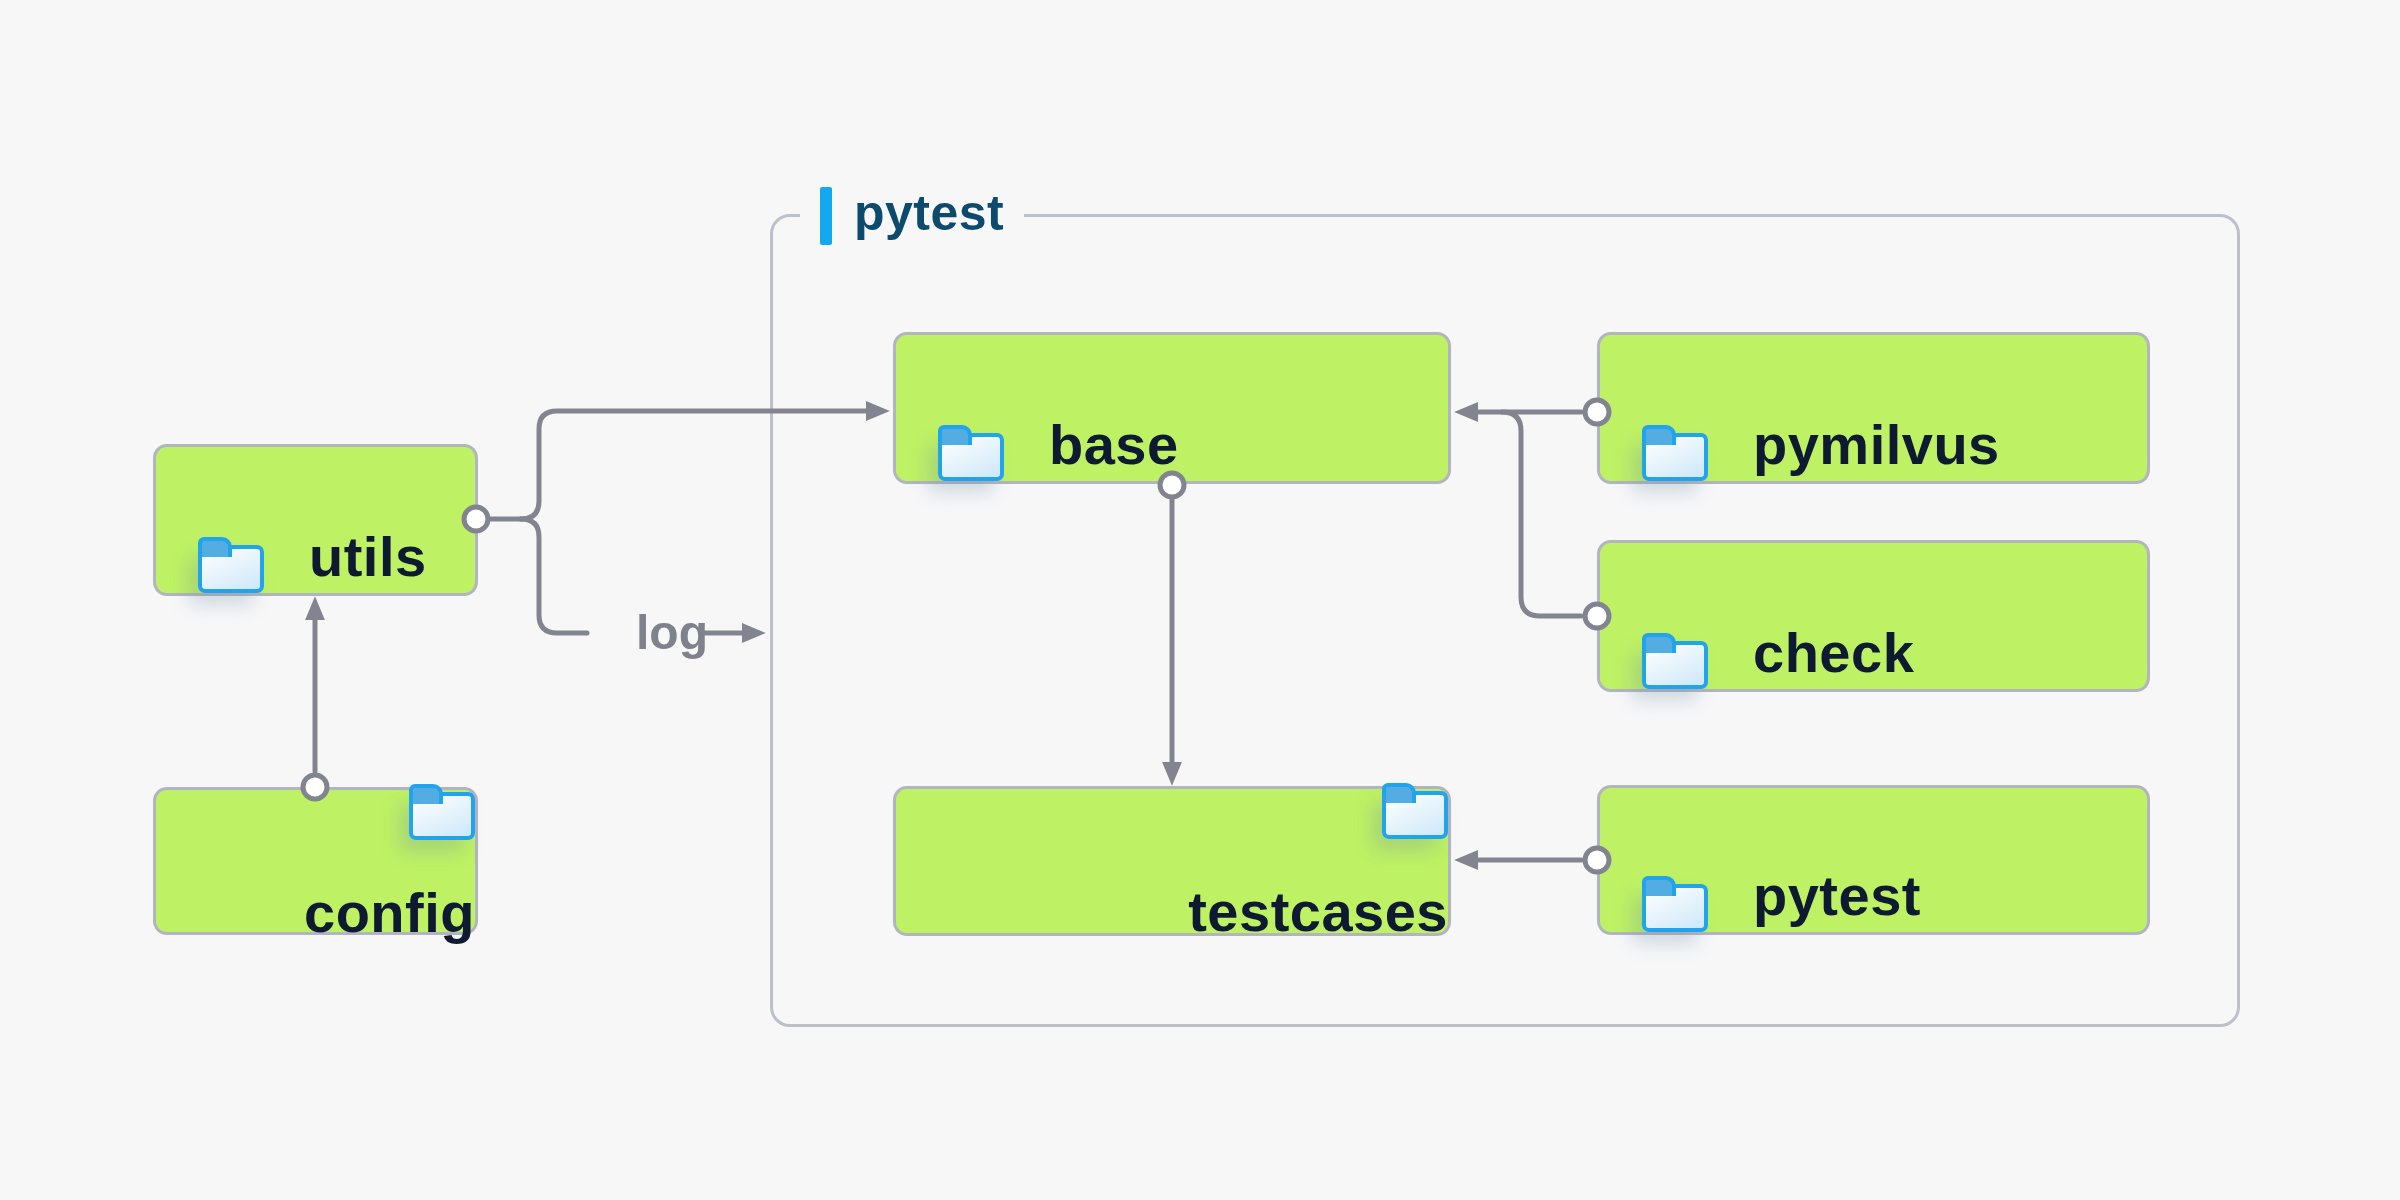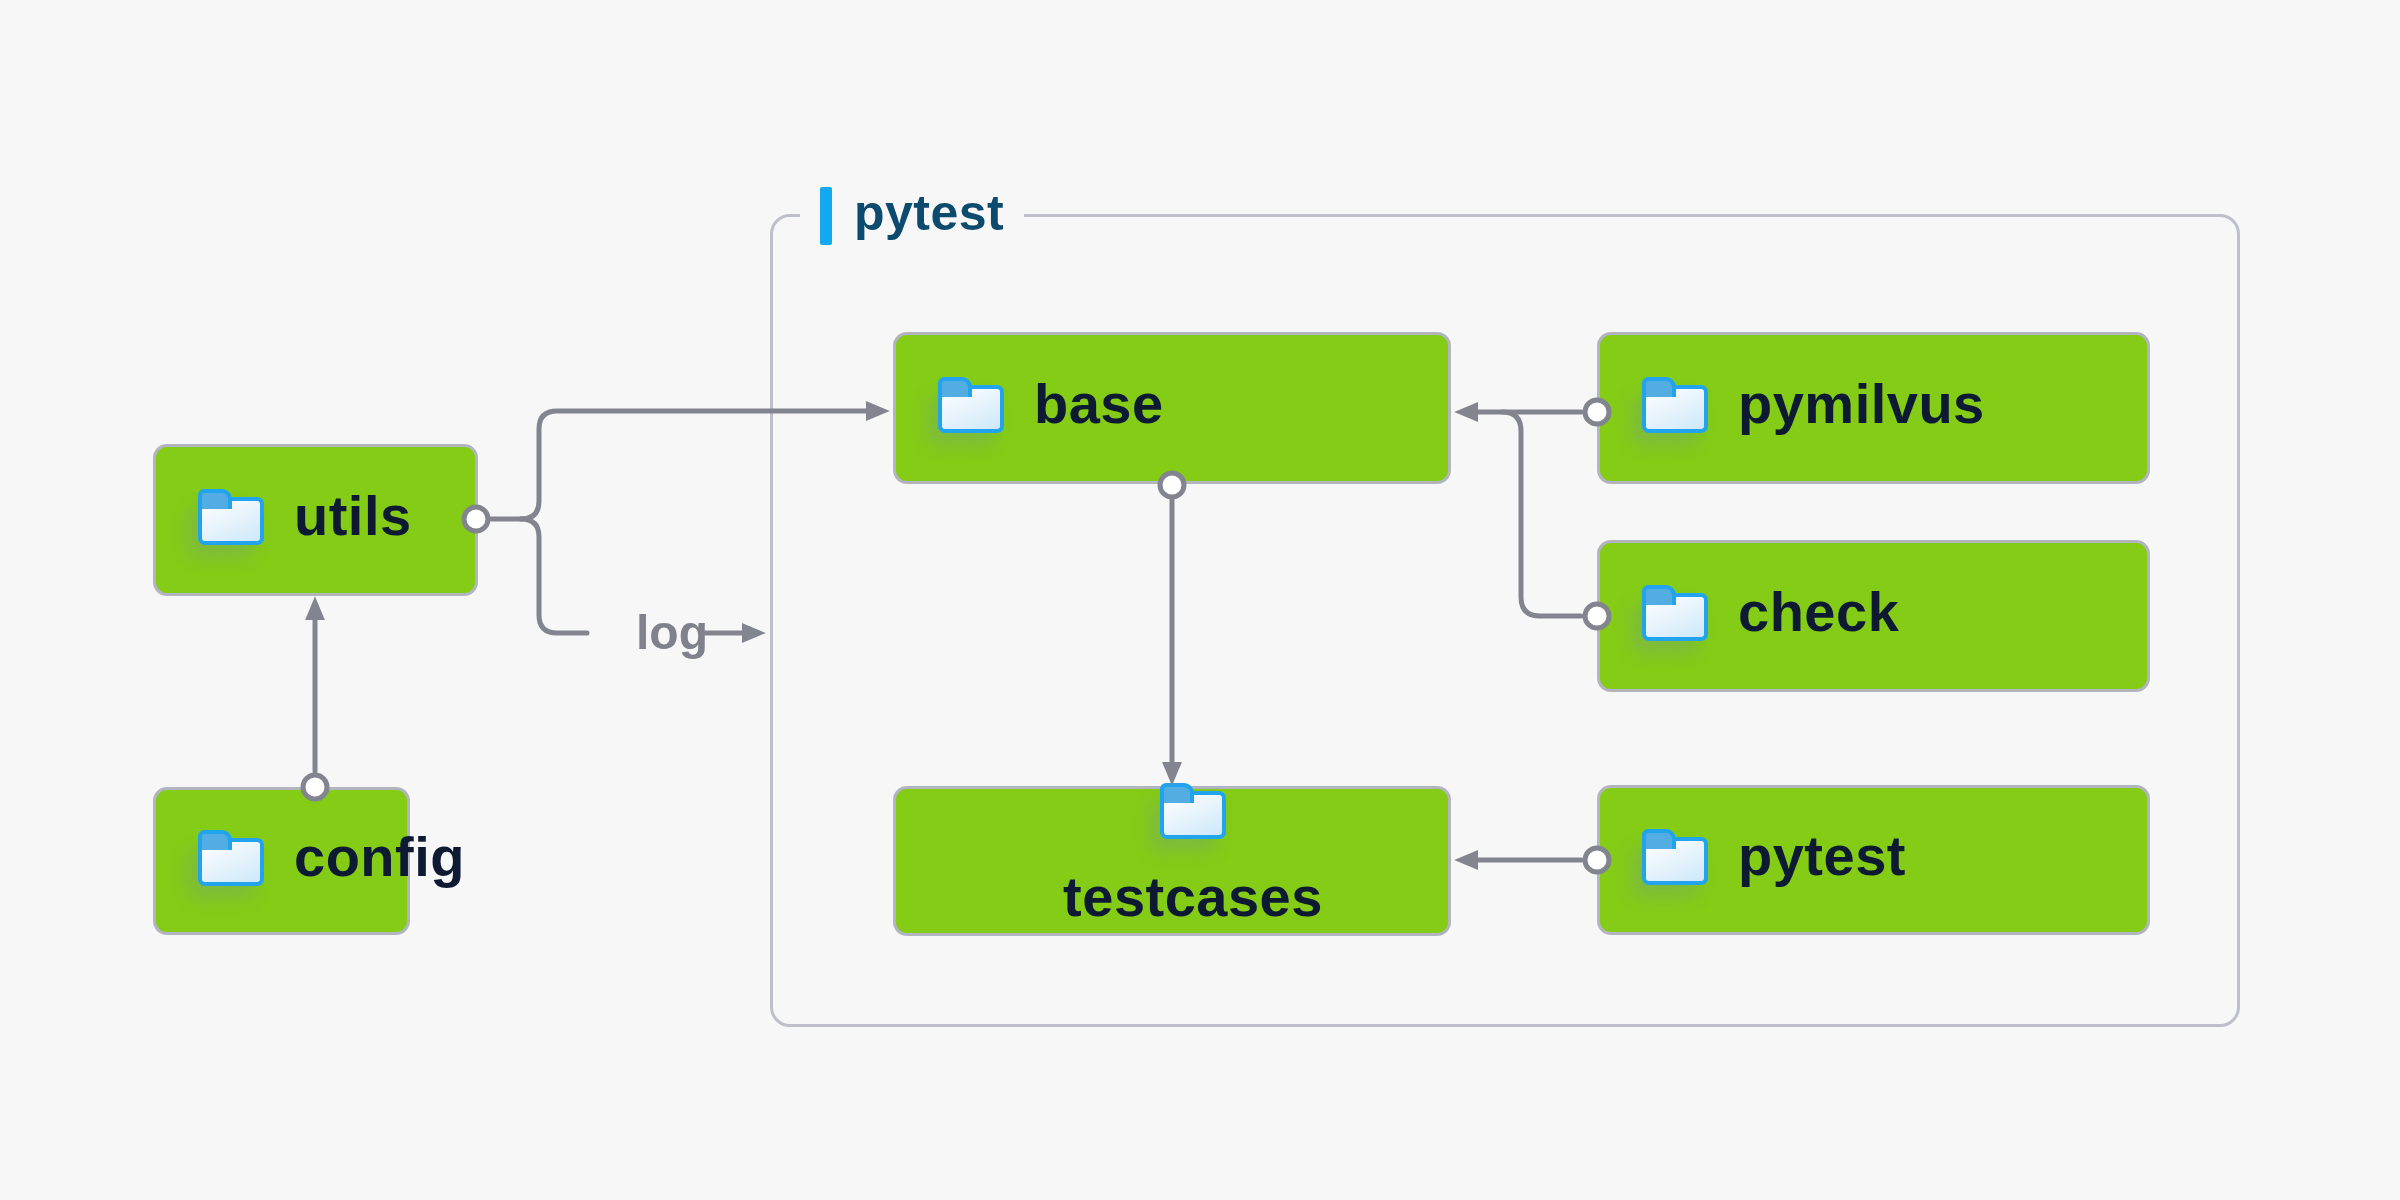--- a/index.html
+++ b/index.html
@@ -21,23 +21,23 @@
   }
   .accent-bar{
     display:inline-block;width:12px;height:58px;background:#12a9f0;border-radius:2px;
   }
   .group-label .txt{
     font-size:50px;font-weight:700;color:#0c4a6e;letter-spacing:0.5px;line-height:1;
     padding-bottom:6px;
   }
   
   .node{
-    position:absolute;background:#84cc16;
+    position:absolute;background:#bef264;
     border:3px solid #b2b5c0;border-radius:14px;box-sizing:border-box;
-    display:flex;align-items:center;gap:30px;padding-left:42px;
+    display:flex;align-items:flex-end;gap:45px;padding-left:42px;
   }
   .node .label{
     font-size:56px;font-weight:700;color:#0e1a32;letter-spacing:0.5px;line-height:1;
     padding-bottom:8px;
   }
   
   .folder{
     position:relative;z-index:0;flex:0 0 auto;
     width:66px;height:48px;margin-top:2px;
     background:linear-gradient(155deg,#fafdff 8%,#e4f2fb 55%,#cde8f9 100%);
@@ -46,21 +46,21 @@
     box-shadow:-10px 12px 18px rgba(110,140,170,0.28);
   }
   .folder::before{
     content:"";position:absolute;z-index:-1;top:-12px;left:-4px;
     width:34px;height:20px;
     background:#54ade2;border:4px solid #22a3ee;border-bottom:none;
     border-radius:6px 10px 0 0;box-sizing:border-box;
   }
   
   .n-utils    {left:153px; top:444px; width:325px;height:152px;}
-  .n-config   {left:153px; top:787px; width:257px;height:148px;}
+  .n-config   {left:153px; top:787px; width:325px;height:148px;flex-direction:column;}
   .n-base     {left:893px; top:332px; width:558px;height:152px;}
   .n-pymilvus {left:1597px;top:332px; width:553px;height:152px;}
   .n-check    {left:1597px;top:540px; width:553px;height:152px;}
   .n-testcases{left:893px; top:786px; width:558px;height:150px;flex-direction:column;}
   .n-common   {left:1597px;top:785px; width:553px;height:150px;}
   
   svg.wires{position:absolute;left:0;top:0;pointer-events:none;}
   .edge-label{
     position:absolute;left:592px;top:606px;width:116px;
     text-align:right;font-size:48px;font-weight:600;color:#7f828d;line-height:54px;

